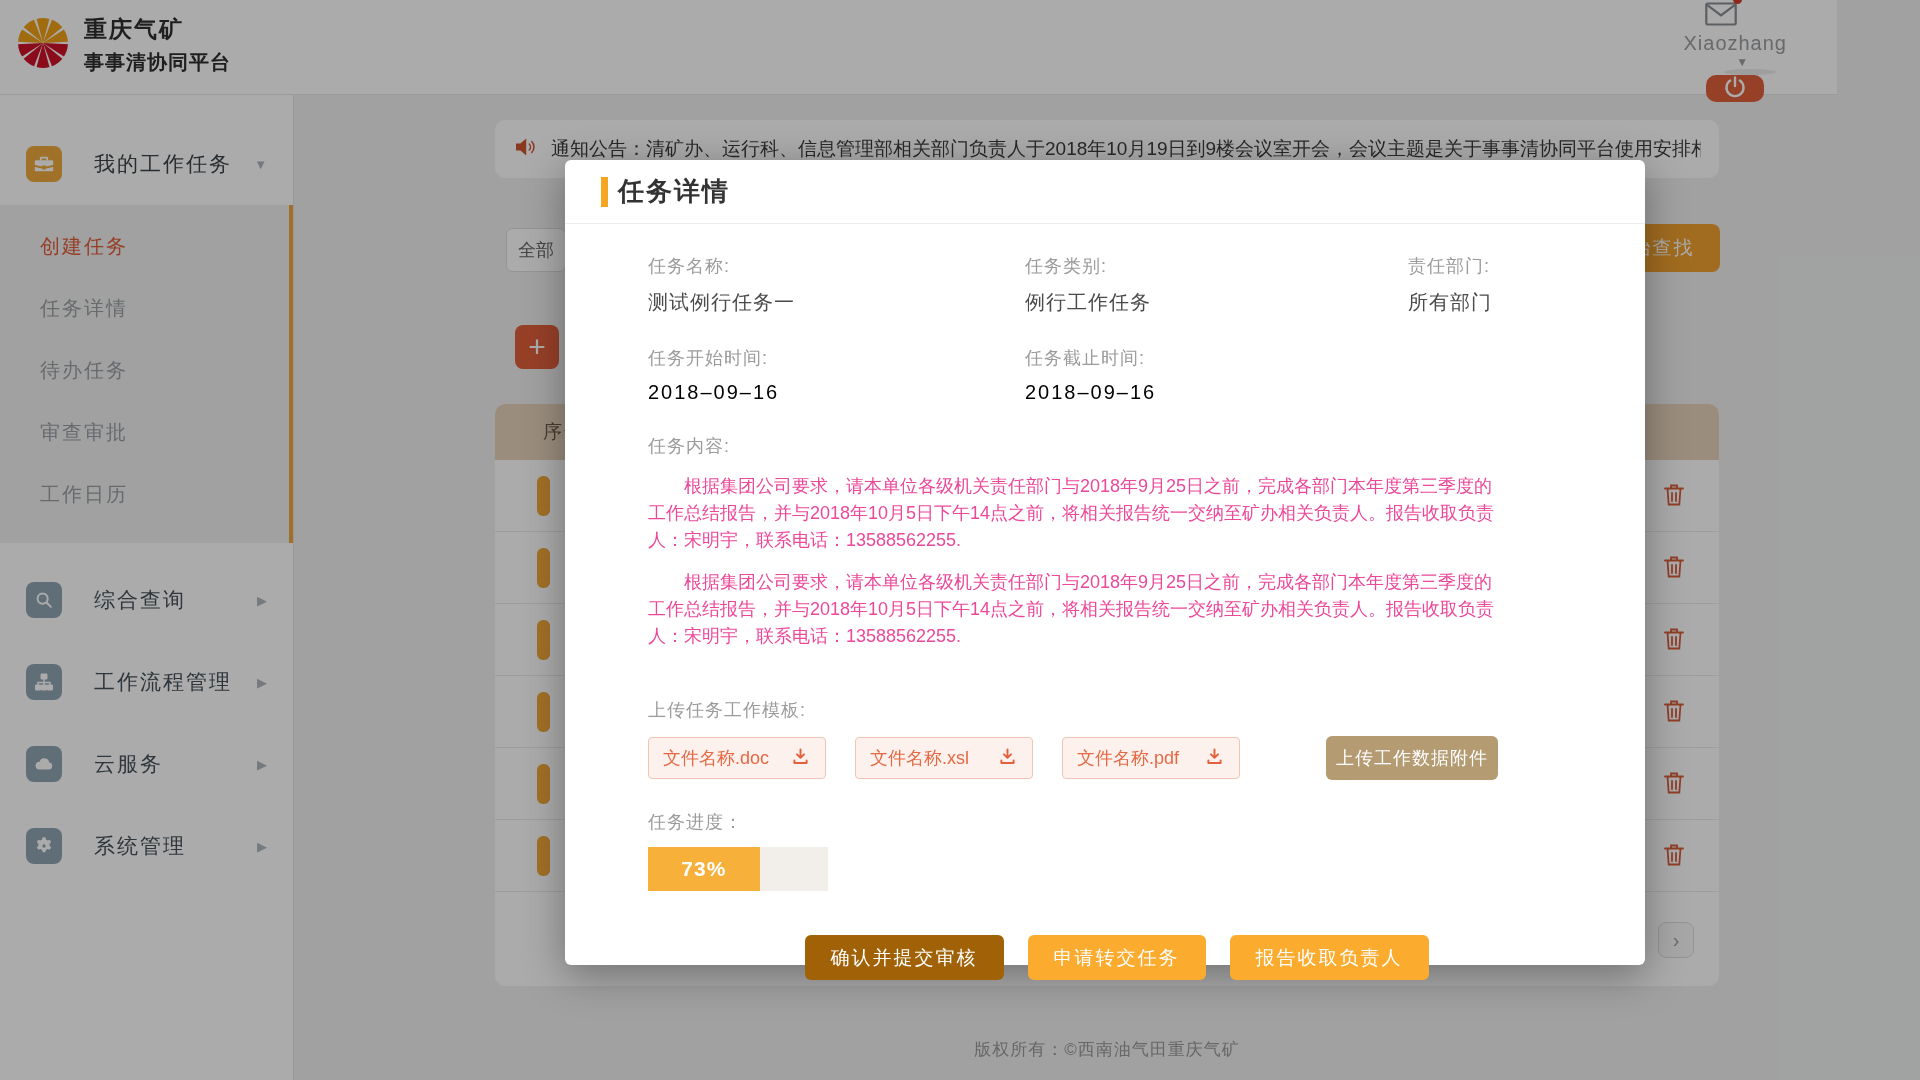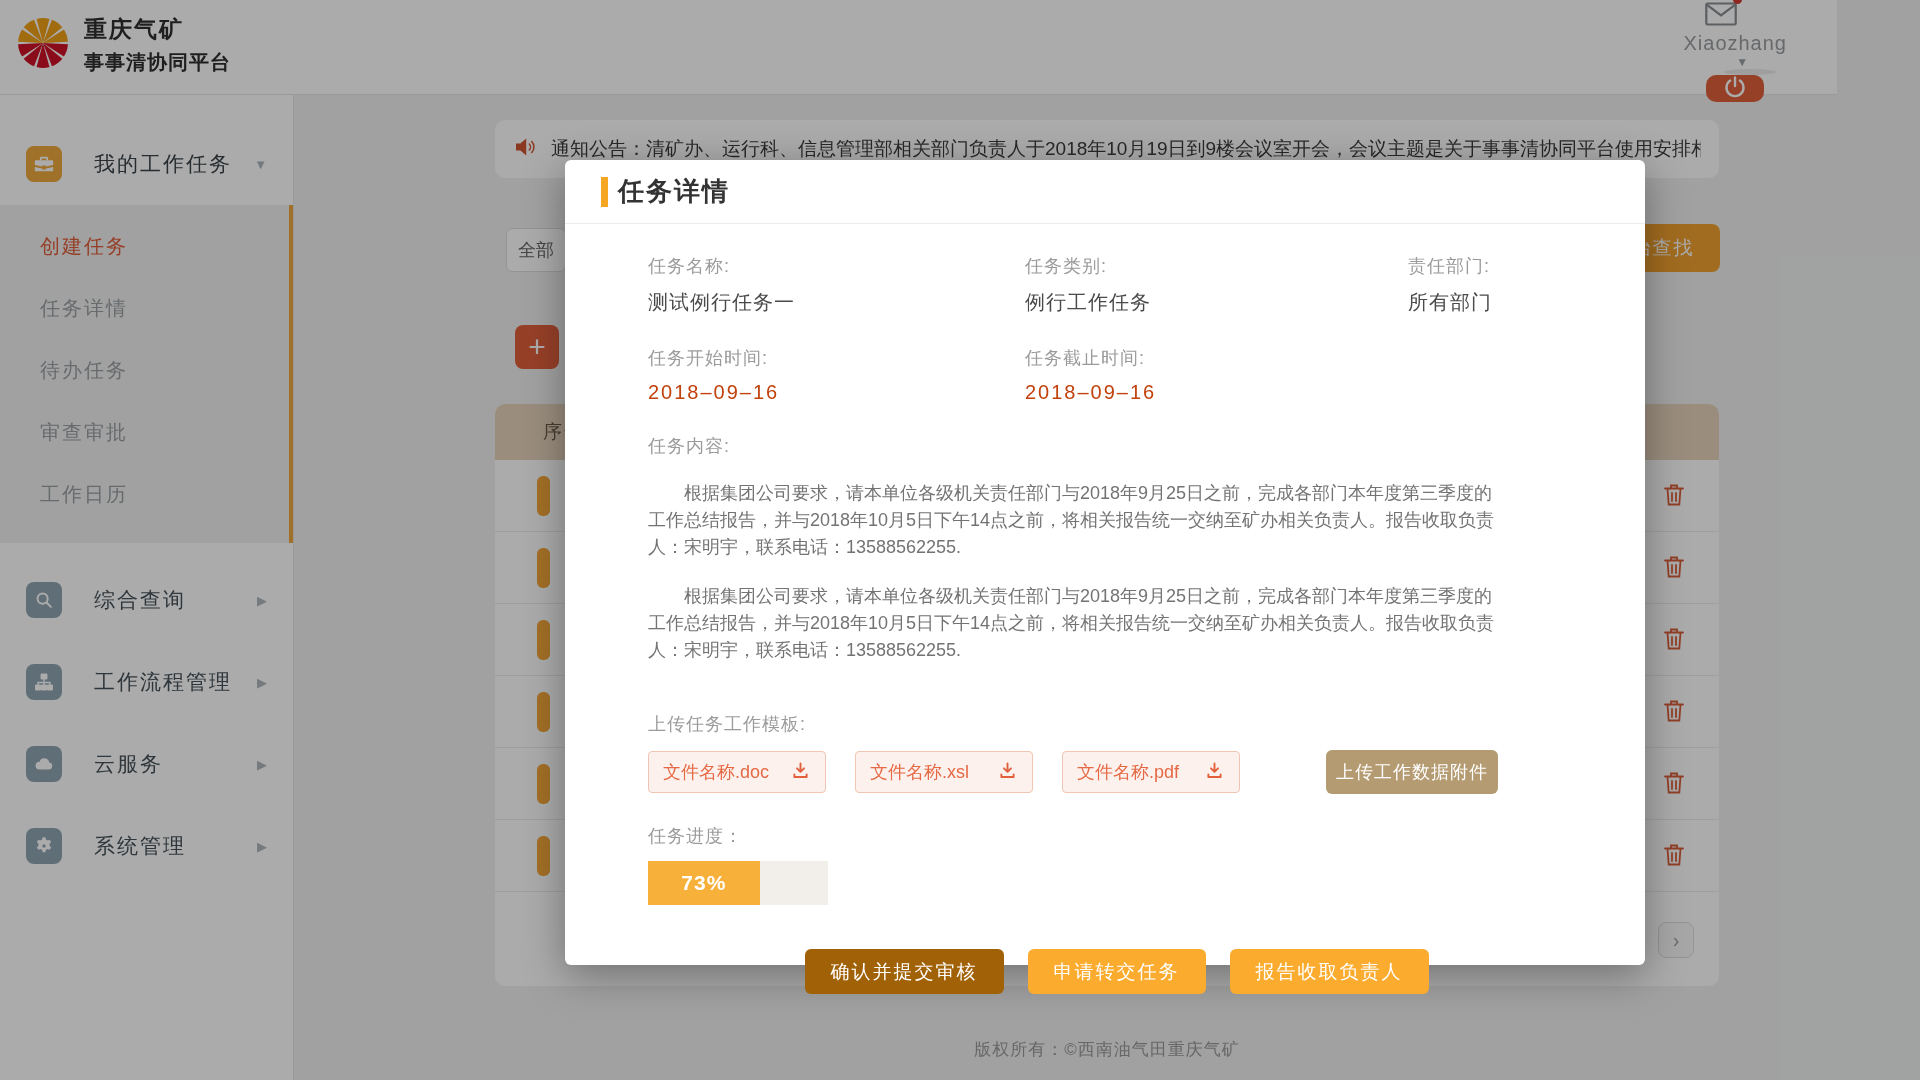--- a/index.html
+++ b/index.html
@@ -67,23 +67,23 @@
   .modal { position:absolute; left:565px; top:160px; width:1080px; height:805px; background:#fff;
            border-radius:6px; box-shadow:0 10px 40px rgba(0,0,0,0.35); z-index:6; }
   .modal-head { height:64px; border-bottom:1px solid #ececec; display:flex; align-items:center; padding-left:36px; }
   .accent-bar { width:7px; height:30px; background:#f5a623; margin-right:10px; }
   .modal-title { font-size:26px; font-weight:bold; color:#333; letter-spacing:2px; }
   .modal-body { padding:30px 60px 0 83px; }
   .m-grid3 { display:grid; grid-template-columns:377px 383px 1fr; }
   .m-grid3 + .m-grid3 { margin-top:30px; }
   .f-label { font-size:18px; color:#9b9b9b; letter-spacing:1px; }
   .f-value { font-size:20px; color:#4a4a4a; margin-top:11px; letter-spacing:1px; }
-  .f-value.date { color:#c2410c; letter-spacing:2px; }
+  .f-value.date { color:#000000; letter-spacing:2px; }
   .content-label { margin-top:30px; }
-  .para { width:860px; font-size:18px; line-height:27px; color:#737373; text-indent:2em; margin-top:22px; }
+  .para { width:860px; font-size:18px; line-height:27px; color:#ec4899; text-indent:2em; margin-top:15px; }
   .tpl-label { margin-top:48px; }
   .files-row { display:flex; align-items:center; margin-top:14px; }
   .file-chip { width:178px; height:42px; border:1px solid #f2c4b4; background:#fdf1ed; border-radius:4px;
                display:flex; align-items:center; justify-content:space-between; padding:0 14px;
                margin-right:29px; cursor:pointer; }
   .file-name { font-size:18px; color:#e56944; }
   .attach-btn { margin-left:57px; width:172px; height:44px; background:#b59b72; color:#fff; border:none;
                 border-radius:6px; font-size:18px; letter-spacing:1px; cursor:pointer; }
   .prog-label { margin-top:30px; }
   .prog-bar { margin-top:13px; width:180px; height:44px; background:#f2eee9; display:flex; }

